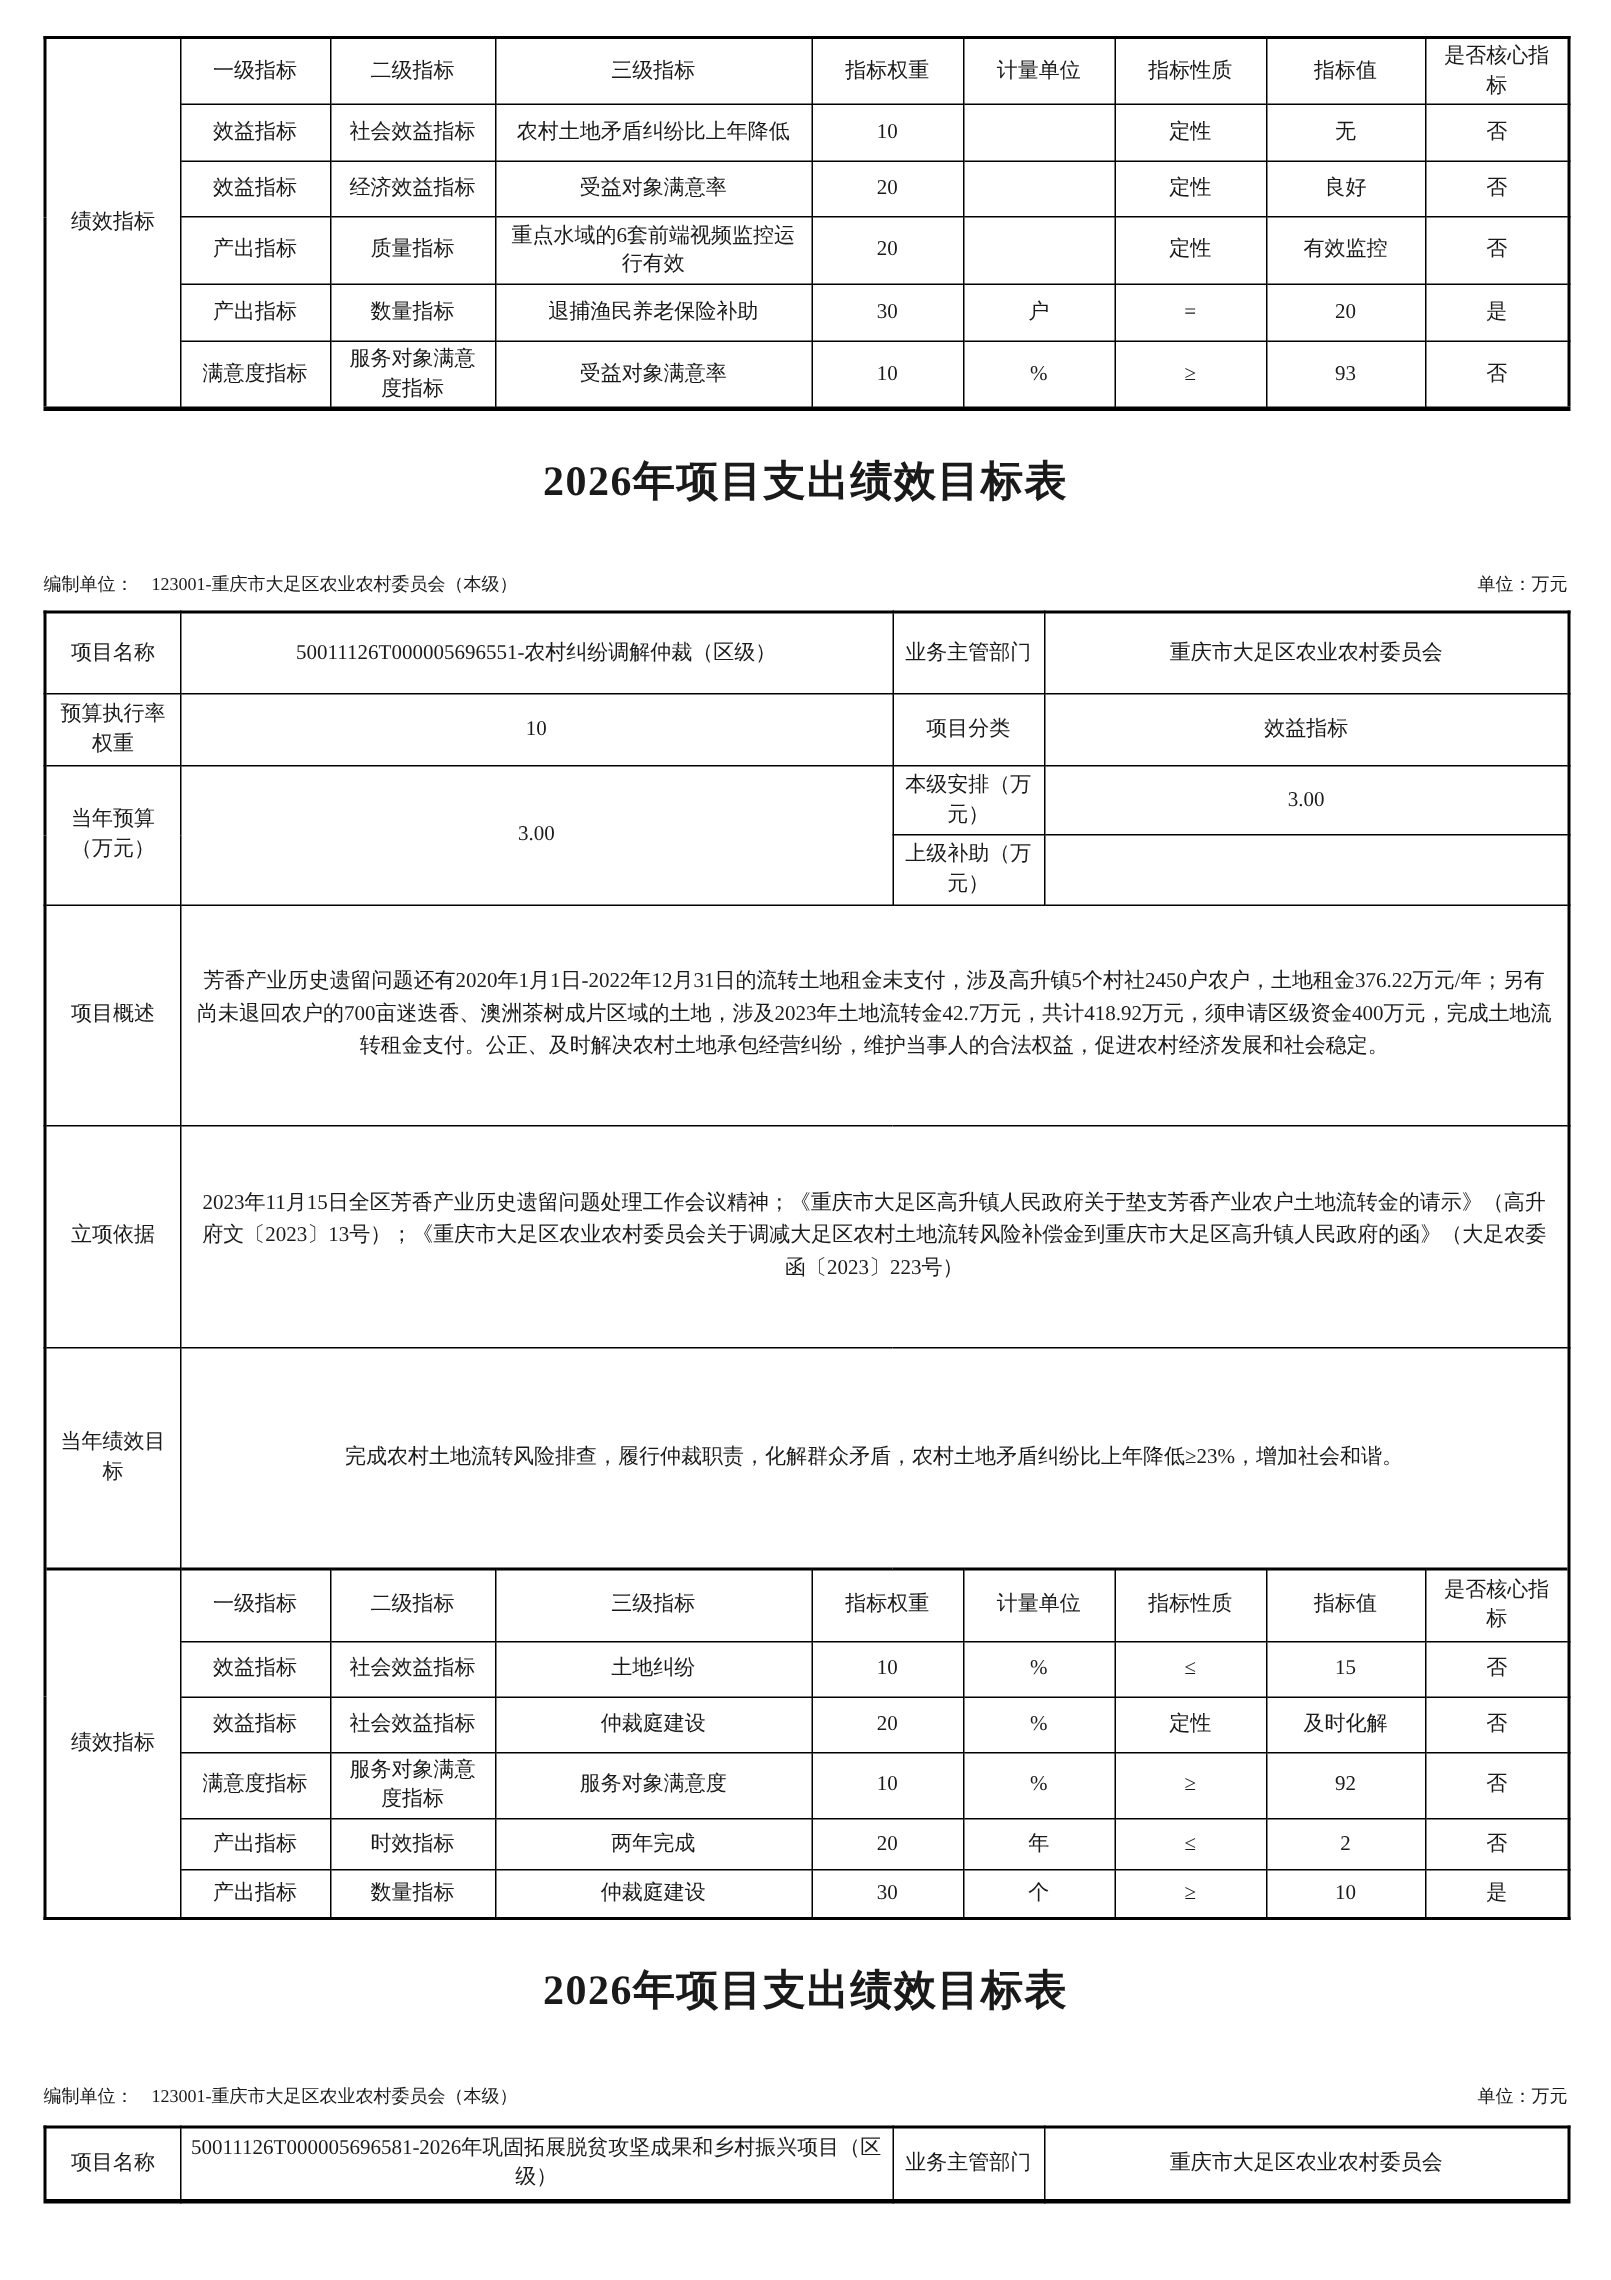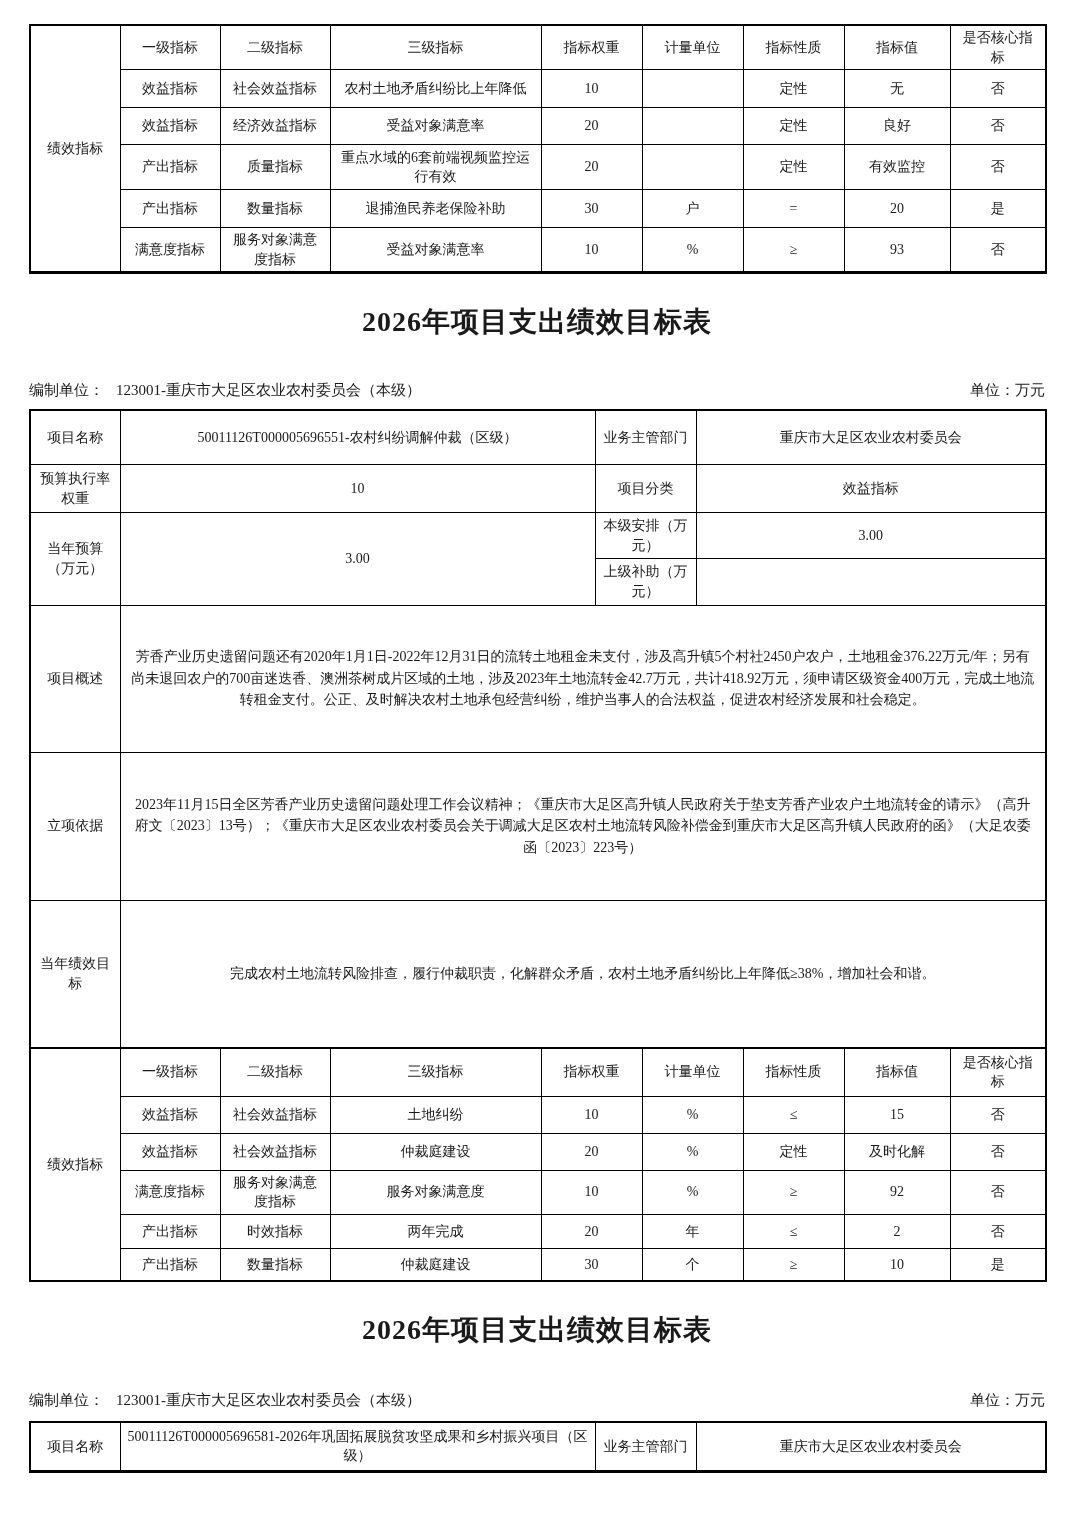--- a/index.html
+++ b/index.html
@@ -26,21 +26,21 @@
   .rh147{height:147px}.rh148{height:148px}
   .rh38{height:38px}.rh37{height:37px}.rh34{height:34px}.rh33{height:33px}
   .rh50{height:50px}
   .title {
     text-align:center; font-size:28px; font-weight:bold; letter-spacing:1px;
     margin:30px 0 0 0; line-height:1.3;
   }
   .t2 { margin-top:30px; }
   .meta {
     width:1016px; display:flex; justify-content:space-between; align-items:flex-end;
-    font-size:15px; margin-top:40px; margin-bottom:9px;
+    font-size:12px; margin-top:40px; margin-bottom:9px;
   }
   .meta .val { margin-left:12px; }
   .m2 { margin-top:42px; margin-bottom:11px; }
   .tbl3 { margin-top:2px; }
 </style>
 </head>
 <body>
 
 <div class="page">
 
@@ -163,21 +163,21 @@
     <tr class="rh147">
       <td>项目概述</td>
       <td colspan="3" class="longtext">芳香产业历史遗留问题还有2020年1月1日-2022年12月31日的流转土地租金未支付，涉及高升镇5个村社2450户农户，土地租金376.22万元/年；另有尚未退回农户的700亩迷迭香、澳洲茶树成片区域的土地，涉及2023年土地流转金42.7万元，共计418.92万元，须申请区级资金400万元，完成土地流转租金支付。公正、及时解决农村土地承包经营纠纷，维护当事人的合法权益，促进农村经济发展和社会稳定。</td>
     </tr>
     <tr class="rh148">
       <td>立项依据</td>
       <td colspan="3" class="longtext">2023年11月15日全区芳香产业历史遗留问题处理工作会议精神；《重庆市大足区高升镇人民政府关于垫支芳香产业农户土地流转金的请示》（高升府文〔2023〕13号）；《重庆市大足区农业农村委员会关于调减大足区农村土地流转风险补偿金到重庆市大足区高升镇人民政府的函》（大足农委函〔2023〕223号）</td>
     </tr>
     <tr class="rh147">
       <td>当年绩效目标</td>
-      <td colspan="3" class="longtext">完成农村土地流转风险排查，履行仲裁职责，化解群众矛盾，农村土地矛盾纠纷比上年降低≥38%，增加社会和谐。</td>
+      <td colspan="3" class="longtext">完成农村土地流转风险排查，履行仲裁职责，化解群众矛盾，农村土地矛盾纠纷比上年降低≥23%，增加社会和谐。</td>
     </tr>
   </tbody>
     </table>
 
   <table class="tbl-ind">
     <colgroup>
       <col style="width:90px">
         <col style="width:100px">
         <col style="width:110px">
       <col style="width:211px">

